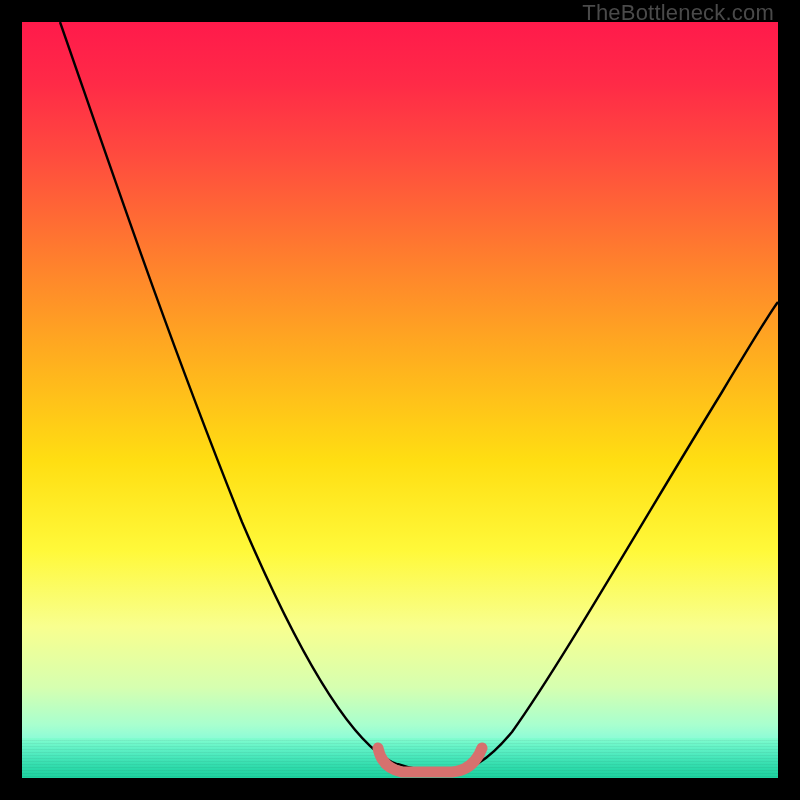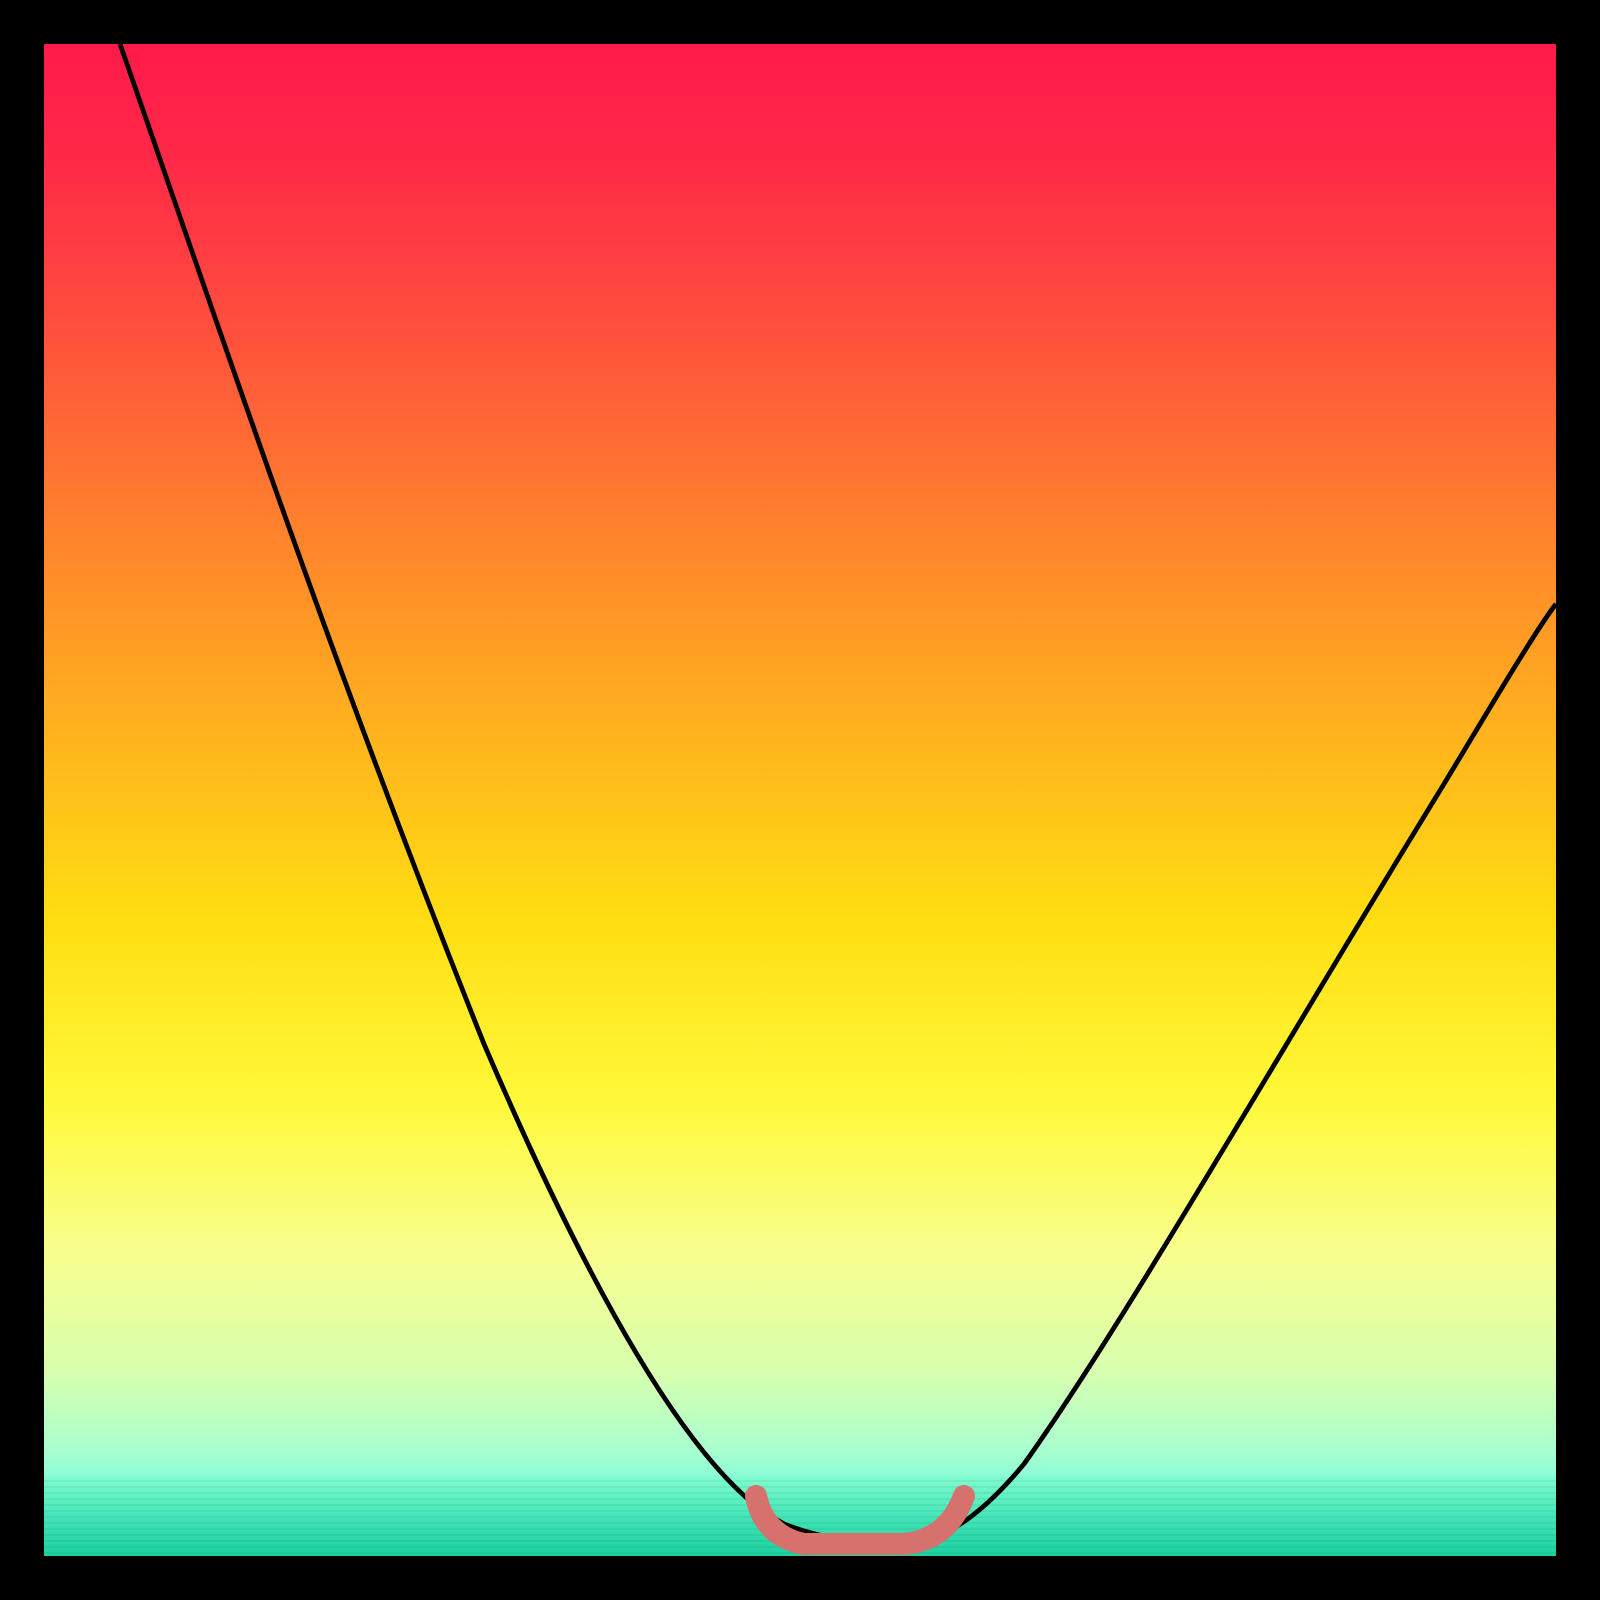--- a/index.html
+++ b/index.html
@@ -77,20 +77,21 @@
     color: #4a4a4a;
     font-weight: 500;
     letter-spacing: 0.2px;
   }
 </style>
 </head>
 <body>
 
 <div class="chart-outer">
 
+  <div class="watermark">TheBottleneck.com</div>
 
   <div class="plot-area">
 
     <div class="gradient-bg"></div>
     <div class="green-stripes"></div>
 
     <svg class="curve" viewBox="0 0 756 756" preserveAspectRatio="none">
 
       <path d="M 38,0
                C 80,120 140,300 220,500

